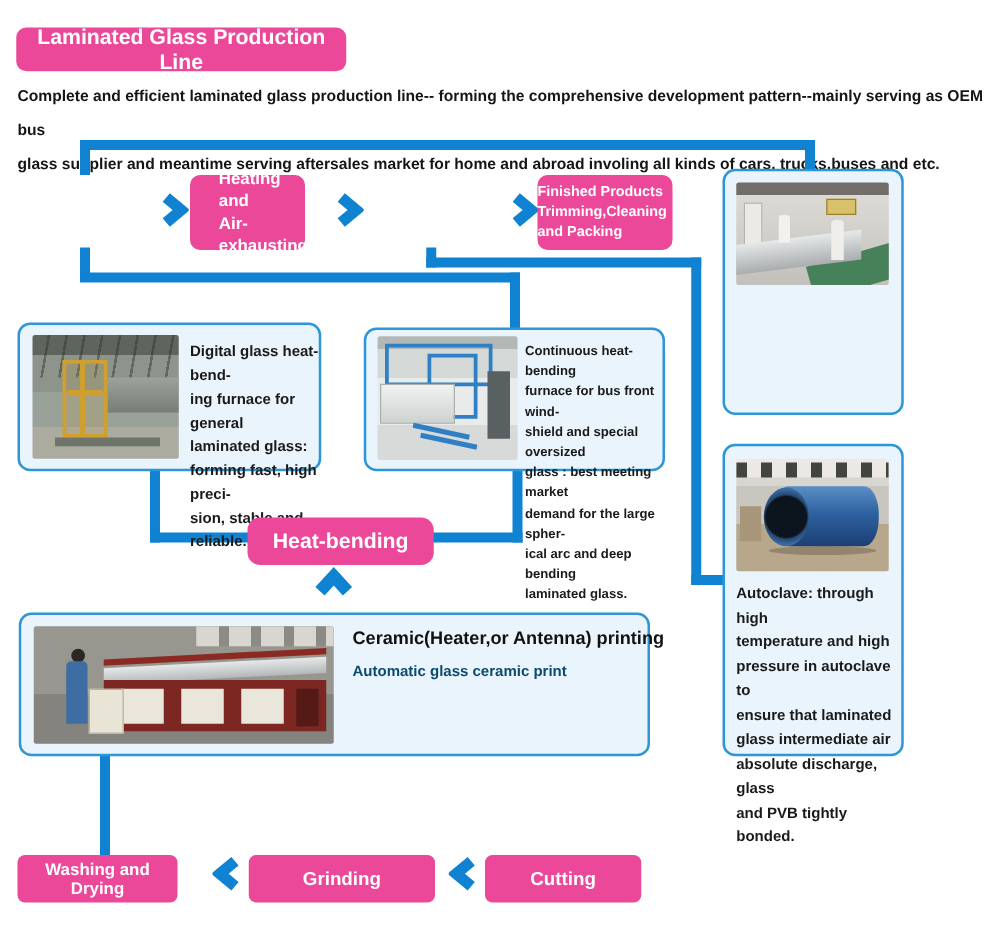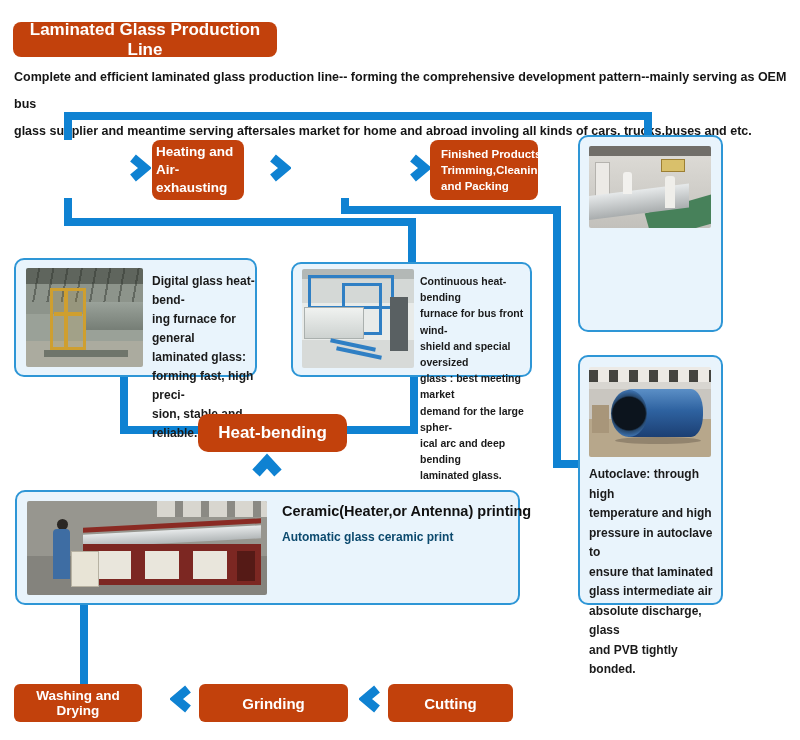--- a/index.html
+++ b/index.html
@@ -1,20 +1,20 @@
 <!DOCTYPE html>
 <html><head>
 <meta charset="utf-8">
 <style>
   html,body{margin:0;padding:0;background:#ffffff;}
   .canvas{position:relative;width:800px;height:740px;background:#fff;overflow:hidden;
           font-family:"Liberation Sans",sans-serif;color:#151515;}
   .abs{position:absolute;}
   .pre{white-space:pre-line;}
-  .blue-box{position:absolute;background:#c2410c;color:#fff;font-weight:bold;
+  .blue-box{position:absolute;background:#ec4899;color:#fff;font-weight:bold;
             display:flex;align-items:center;}
   .rounded8{border-radius:8px;}
   .rounded10{border-radius:10px;}
   .rounded6{border-radius:6px;}
   .center{justify-content:center;text-align:center;}
   .connector{position:absolute;background:#0f82d2;}
   .card{position:absolute;background:#e9f4fc;border:2px solid #2e96d6;border-radius:10px;box-sizing:border-box;}
   .caption{position:absolute;font-size:12px;line-height:19.5px;font-weight:600;color:#1a1a1a;}
   .photo{position:absolute;overflow:hidden;border-radius:2px;}
   .photo div{position:absolute;}
@@ -50,35 +50,35 @@
   <div class="connector" style="left:410px;top:376px;width:8px;height:58px;"></div>
   <div class="connector" style="left:344px;top:426px;width:74px;height:8px;"></div>
 
   <div class="connector" style="left:80px;top:602px;width:8px;height:84px;"></div>
 
 
   <svg class="chev" style="left:127px;top:153px;" width="24" height="30">
     <polyline points="6,5 18,15 6,25" fill="none" stroke="#0f82d2" stroke-width="9" stroke-linejoin="miter"></polyline>
   </svg>
 
-  <div class="blue-box rounded8" style="left:152px;top:140px;width:92px;height:60px;font-size:13.5px;line-height:18px;padding-left:4px;box-sizing:border-box;">
+  <div class="blue-box rounded8" style="left:152px;top:140px;width:92px;height:60px;font-size:13.5px;line-height:18px;padding-left:23px;box-sizing:border-box;">
     <span class="pre">Heating and
 Air-exhausting</span>
   </div>
 
   <svg class="chev" style="left:267px;top:153px;" width="24" height="30">
     <polyline points="6,5 18,15 6,25" fill="none" stroke="#0f82d2" stroke-width="9" stroke-linejoin="miter"></polyline>
   </svg>
 
 
   <svg class="chev" style="left:407px;top:153px;" width="24" height="30">
     <polyline points="6,5 18,15 6,25" fill="none" stroke="#0f82d2" stroke-width="9" stroke-linejoin="miter"></polyline>
   </svg>
 
-  <div class="blue-box rounded8" style="left:430px;top:140px;width:108px;height:60px;font-size:11.5px;line-height:16px;padding-left:11px;box-sizing:border-box;">
+  <div class="blue-box rounded8" style="left:430px;top:140px;width:108px;height:60px;font-size:11.5px;line-height:16px;box-sizing:border-box;">
     <span class="pre">Finished Products
 Trimming,Cleaning
 and Packing</span>
   </div>
 
   <div class="card" style="left:578px;top:135px;width:145px;height:197px;"></div>
   <div class="photo" style="left:589px;top:146px;width:122px;height:82px;background:linear-gradient(180deg,#716e69 0,#716e69 12%,#dcdad5 12%,#cfcdc8 58%,#c2c0bb 100%);">
     <div style="left:6px;top:16px;width:13px;height:40px;background:#eceae6;border:1px solid #b5b3ae;"></div>
     <div style="left:72px;top:13px;width:22px;height:11px;background:#d9c06b;border:1px solid #9c7f33;"></div>
     <div style="left:58px;top:56px;width:80px;height:28px;background:#47815a;transform:rotate(-16deg);"></div>

